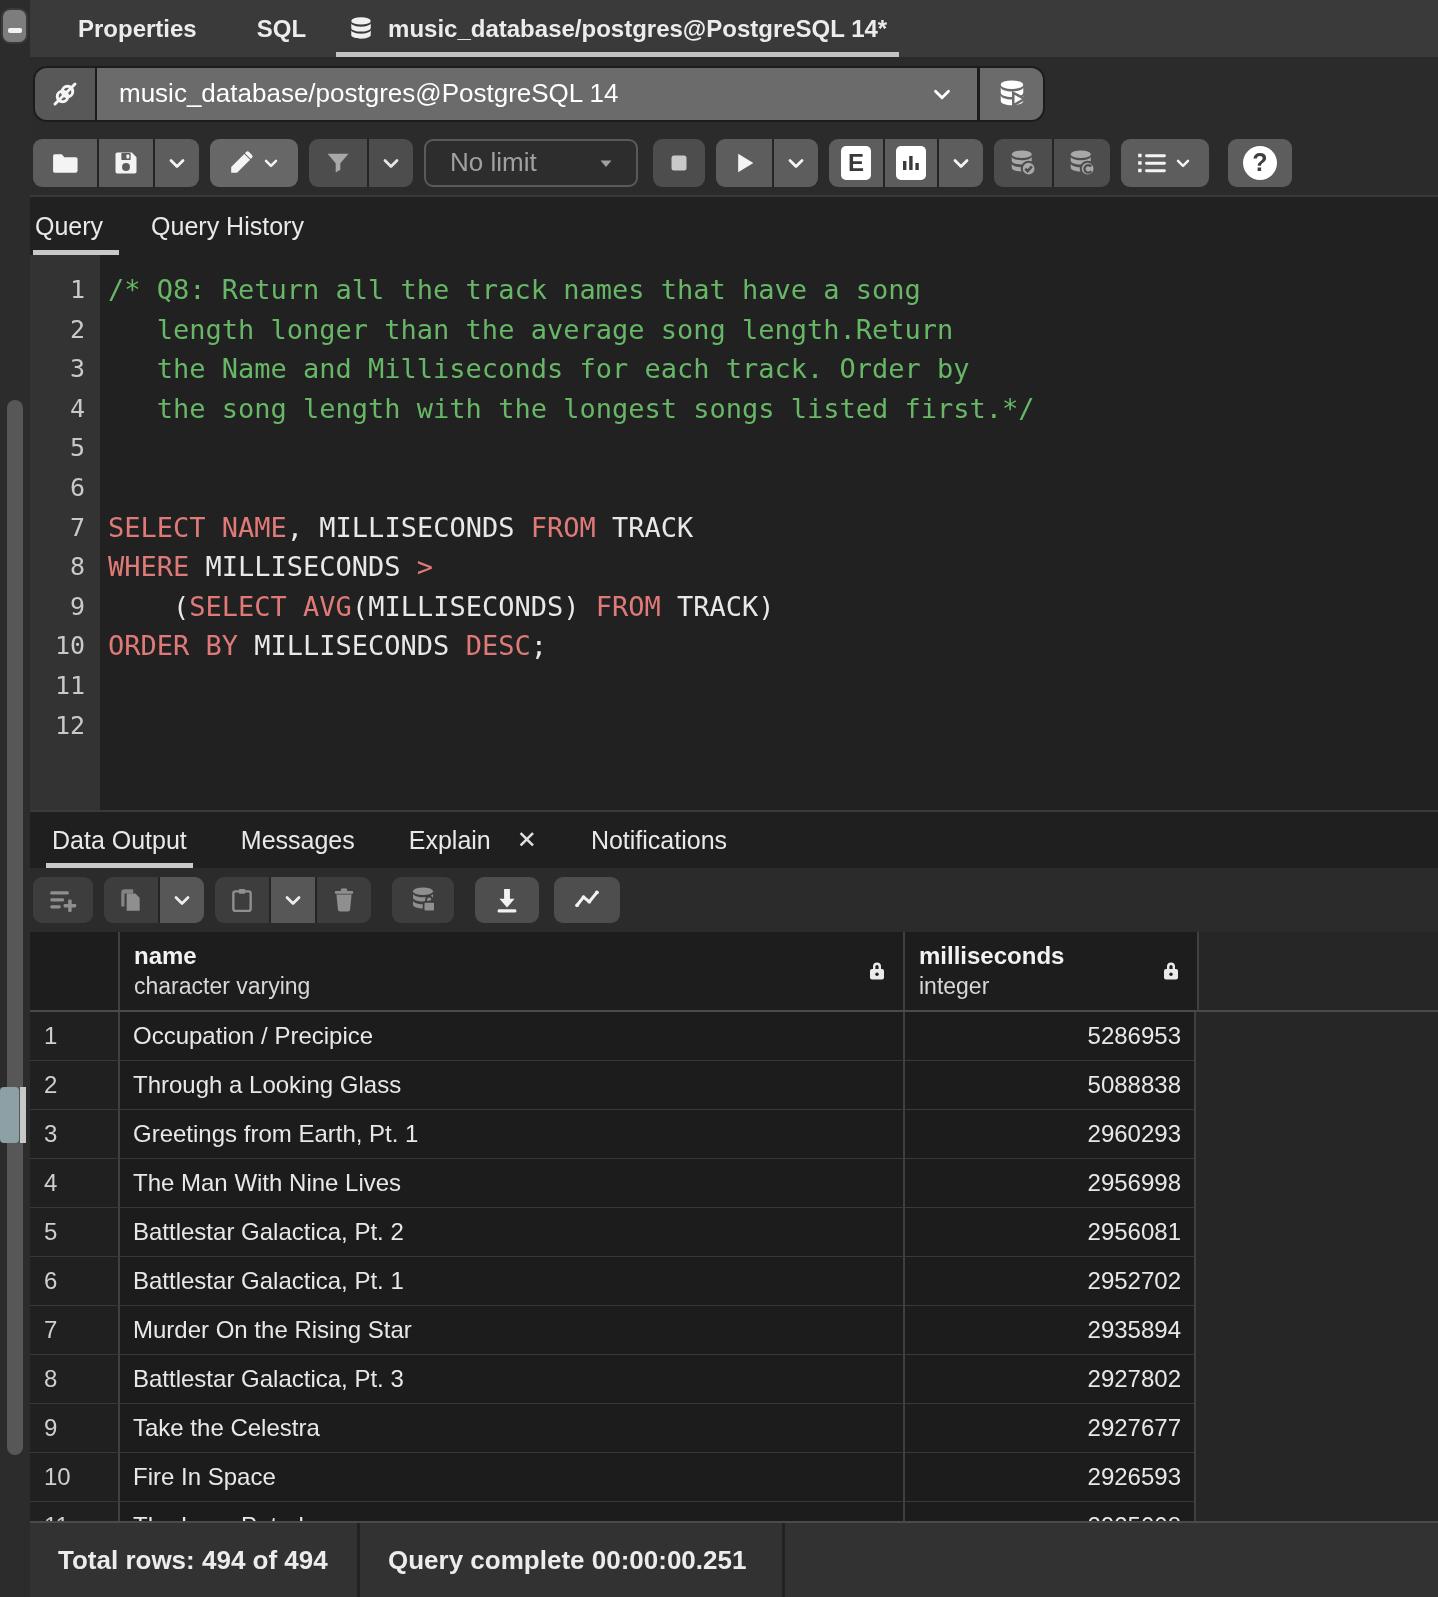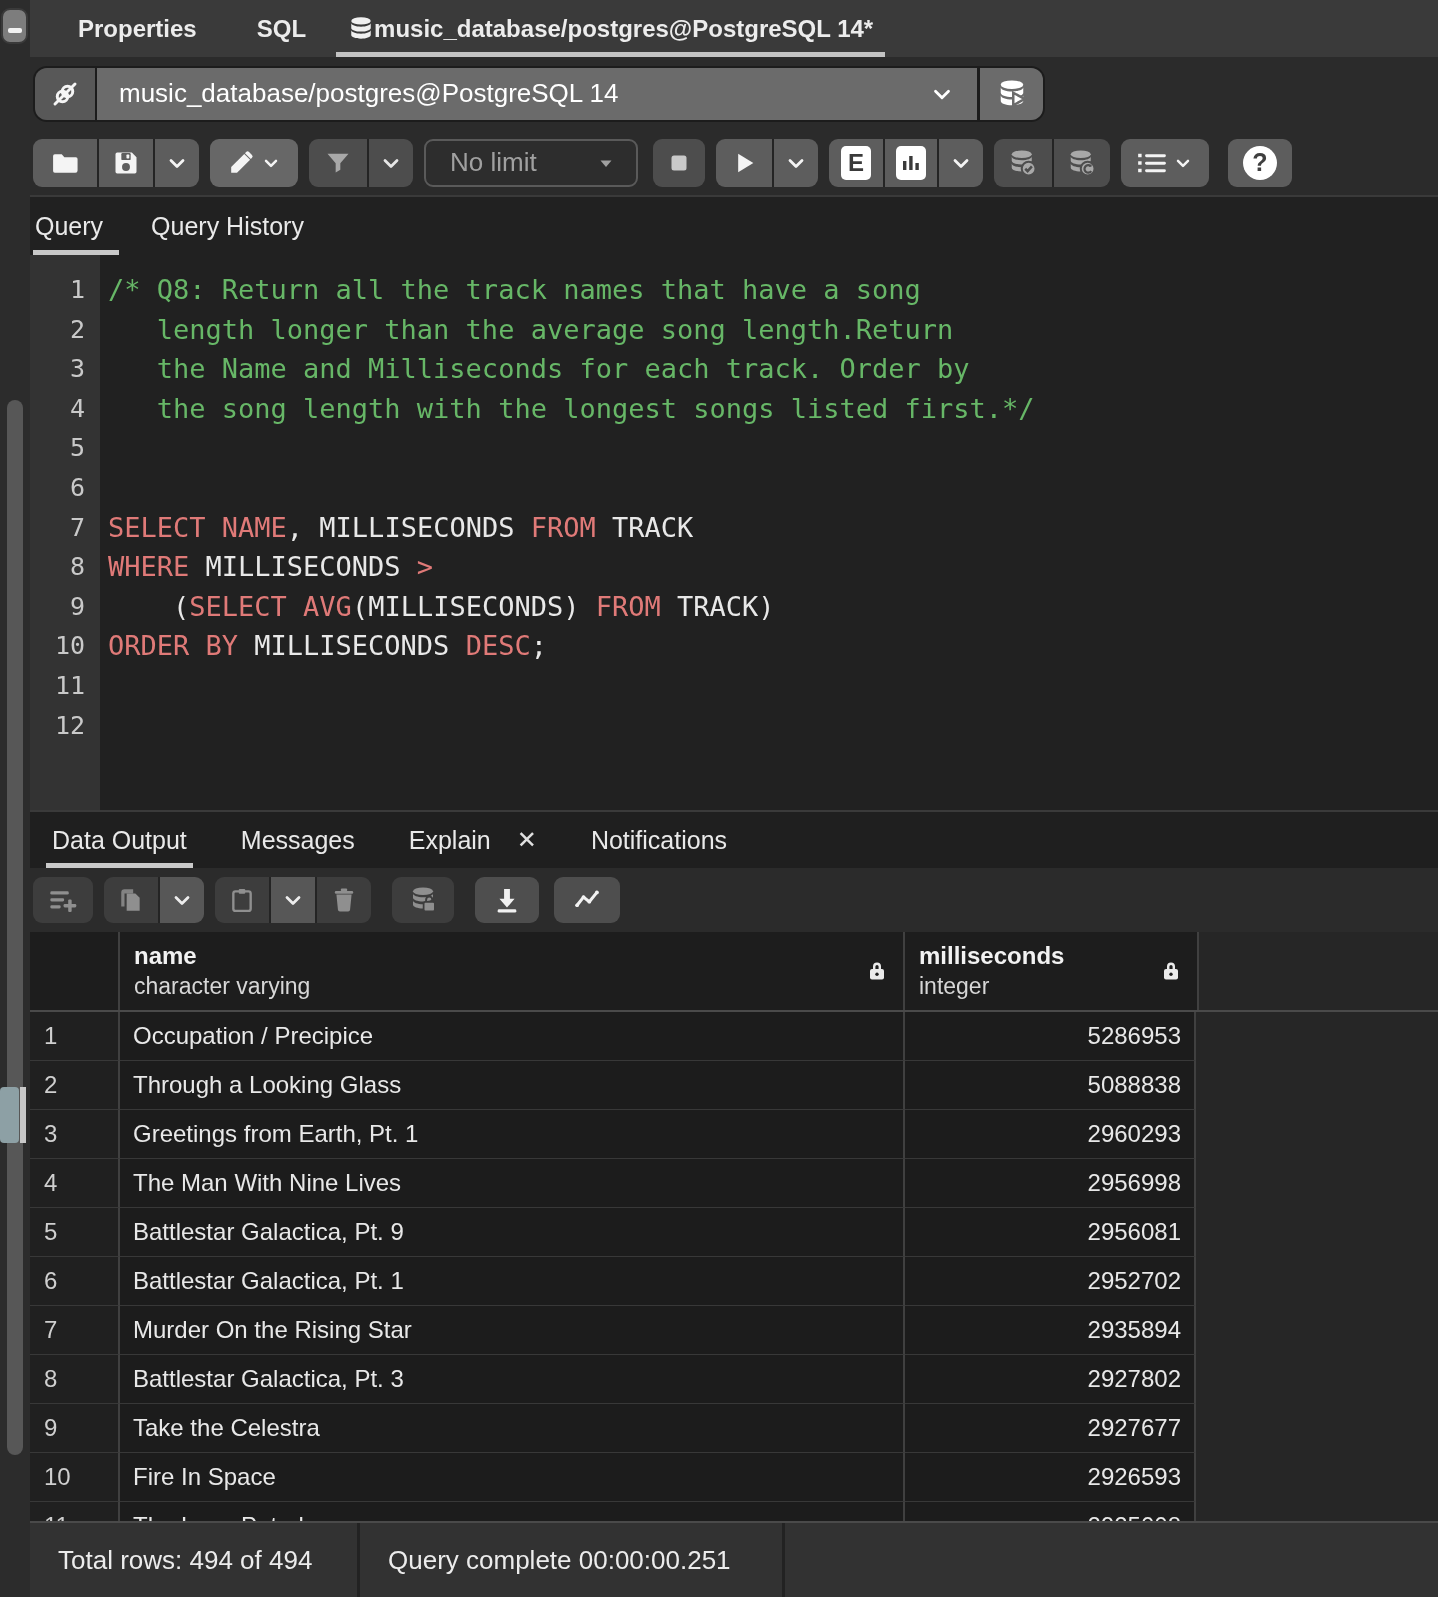--- a/index.html
+++ b/index.html
@@ -15,21 +15,21 @@
   .v-scrollthumb { position:absolute; left:7px; top:400px; width:16px; height:1055px; background:#575757; border-radius:8px; }
   .split-handle { position:absolute; left:0; top:1087px; width:19px; height:56px; background:#8da0a5; border-radius:4px; }
   .split-bar { position:absolute; left:20px; top:1087px; width:6px; height:56px; background:#c9c9c9; }
 
   
   .main { position:absolute; left:30px; top:0; width:1408px; height:1597px; background:#262626; display:flex; flex-direction:column; }
 
   
   .top-tabbar { height:57px; background:#3a3a3a; display:flex; align-items:stretch; padding-left:18px; flex:none; }
   .top-tab { display:flex; align-items:center; padding:0 30px 0 30px; color:#ececec; font-size:24px; position:relative; cursor:default;font-weight:bold; }
-  .top-tab.doc { padding:13px 12px; }
+  .top-tab.doc { gap:14px; padding:13px 12px; }
   .top-tab.active::after { content:""; position:absolute; left:0; right:0; bottom:0; height:5px; background:#c3c3c3; }
 
   
   .conn-row { height:73px; background:#2b2b2b; display:flex; align-items:center; padding-left:3px; flex:none; }
   .conn-widget { display:flex; height:56px; border:2px solid #1c1c1c; border-radius:14px; overflow:hidden; }
   .conn-status { width:62px; background:#585858; display:flex; align-items:center; justify-content:center; color:#f5f5f5; border-right:2px solid #1c1c1c; }
   .conn-select { width:880px; background:#6b6b6b; display:flex; align-items:center; padding:0 22px; color:#ffffff; font-size:26px; }
   .conn-select .grow { flex:1; }
   .conn-new { width:66px; background:#6b6b6b; border-left:3px solid #1c1c1c; display:flex; align-items:center; justify-content:center; color:#ffffff; }
 
@@ -87,21 +87,21 @@
   .h-type { font-size:23px; color:#d7d7d7; margin-top:3px; }
   .h-lock { position:absolute; right:14px; top:26px; color:#eaeaea; }
   .grid-row { display:flex; height:49px; }
   .g-cell { border-right:2px solid #404040; border-bottom:1px solid #383838; display:flex; align-items:center; font-size:24px; }
   .c-num { width:90px; background:#202020; color:#cfcfcf; padding-left:14px; }
   .c-name { width:785px; background:#1c1c1c; color:#e8e8e8; padding-left:13px; }
   .c-ms { width:291px; background:#1c1c1c; color:#e8e8e8; justify-content:flex-end; padding-right:13px; }
 
   
   .statusbar { height:76px; background:#323232; border-top:2px solid #4a4a4a; display:flex; align-items:stretch; flex:none; }
-  .sb-sec { display:flex; align-items:center; padding-left:28px; color:#ececec; font-size:26px; border-right:3px solid #222222; }
+  .sb-sec { display:flex; align-items:center; padding-left:28px; color:#ececec; font-size:26px; border-right:3px solid #222222;font-weight:bold; }
   .sb-1 { width:330px; }
   .sb-2 { width:425px; }
   .sb-fill { flex:1; border-right:none; }
 
   svg { display:block; }
 </style>
 </head>
 <body>
 
 <div class="left-strip">
@@ -532,21 +532,21 @@
           <div class="g-cell c-name">Greetings from Earth, Pt. 1</div>
           <div class="g-cell c-ms">2960293</div>
         </div>
         <div class="grid-row">
           <div class="g-cell c-num">4</div>
           <div class="g-cell c-name">The Man With Nine Lives</div>
           <div class="g-cell c-ms">2956998</div>
         </div>
         <div class="grid-row">
           <div class="g-cell c-num">5</div>
-          <div class="g-cell c-name">Battlestar Galactica, Pt. 9</div>
+          <div class="g-cell c-name">Battlestar Galactica, Pt. 2</div>
           <div class="g-cell c-ms">2956081</div>
         </div>
         <div class="grid-row">
           <div class="g-cell c-num">6</div>
           <div class="g-cell c-name">Battlestar Galactica, Pt. 1</div>
           <div class="g-cell c-ms">2952702</div>
         </div>
         <div class="grid-row">
           <div class="g-cell c-num">7</div>
           <div class="g-cell c-name">Murder On the Rising Star</div>

